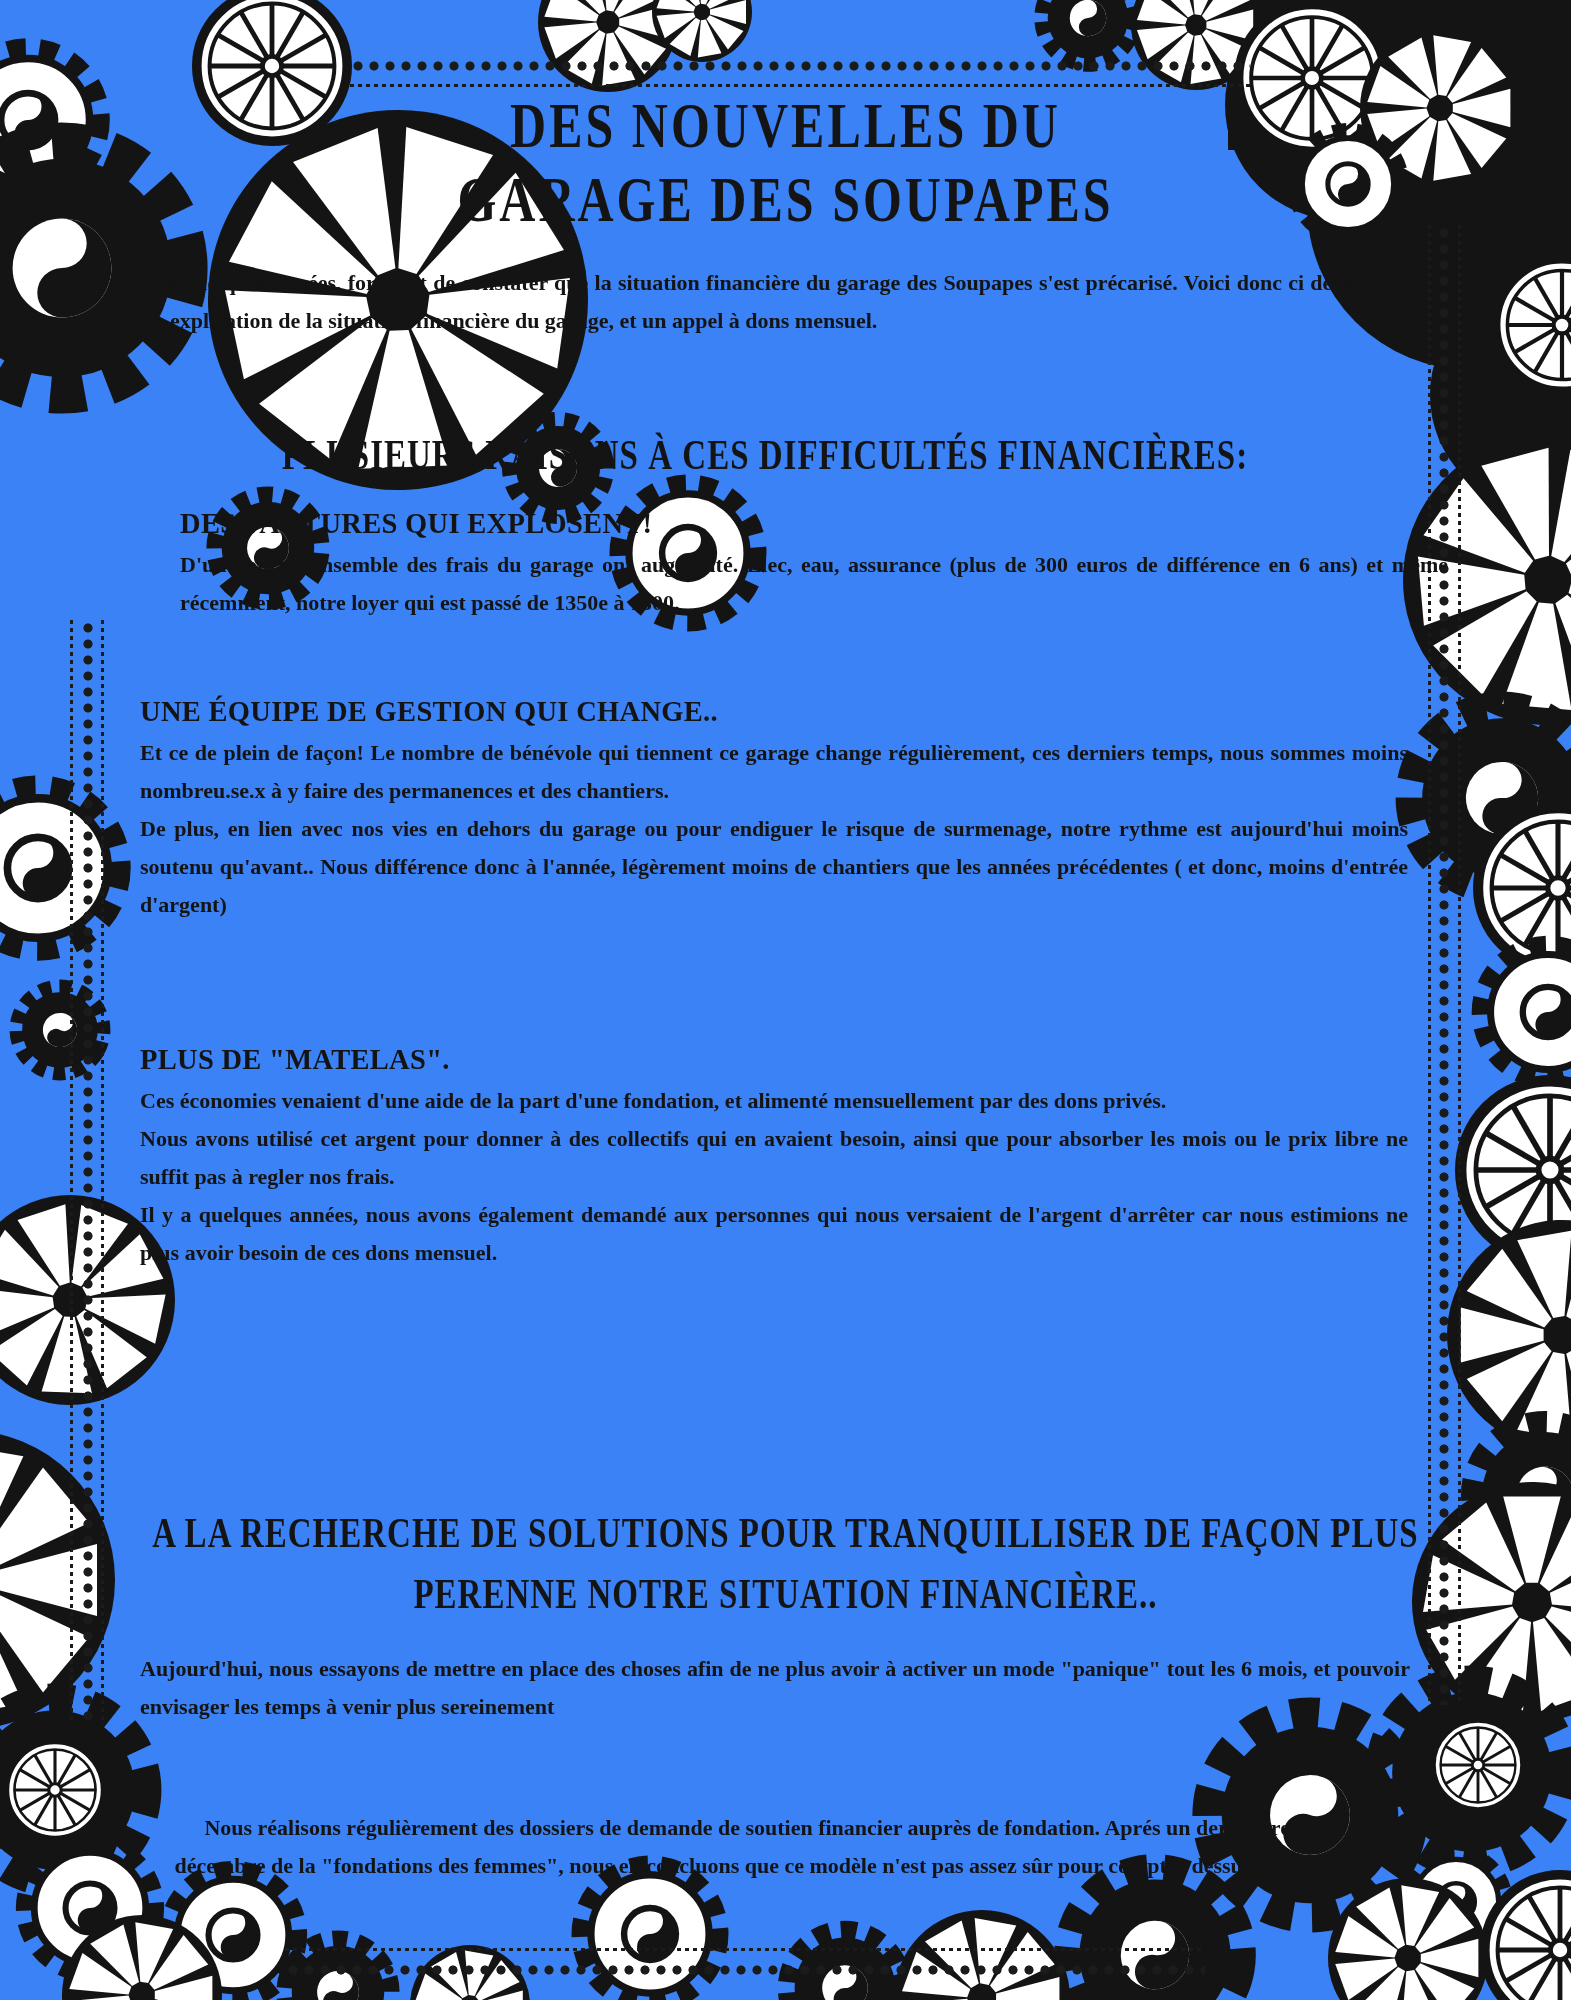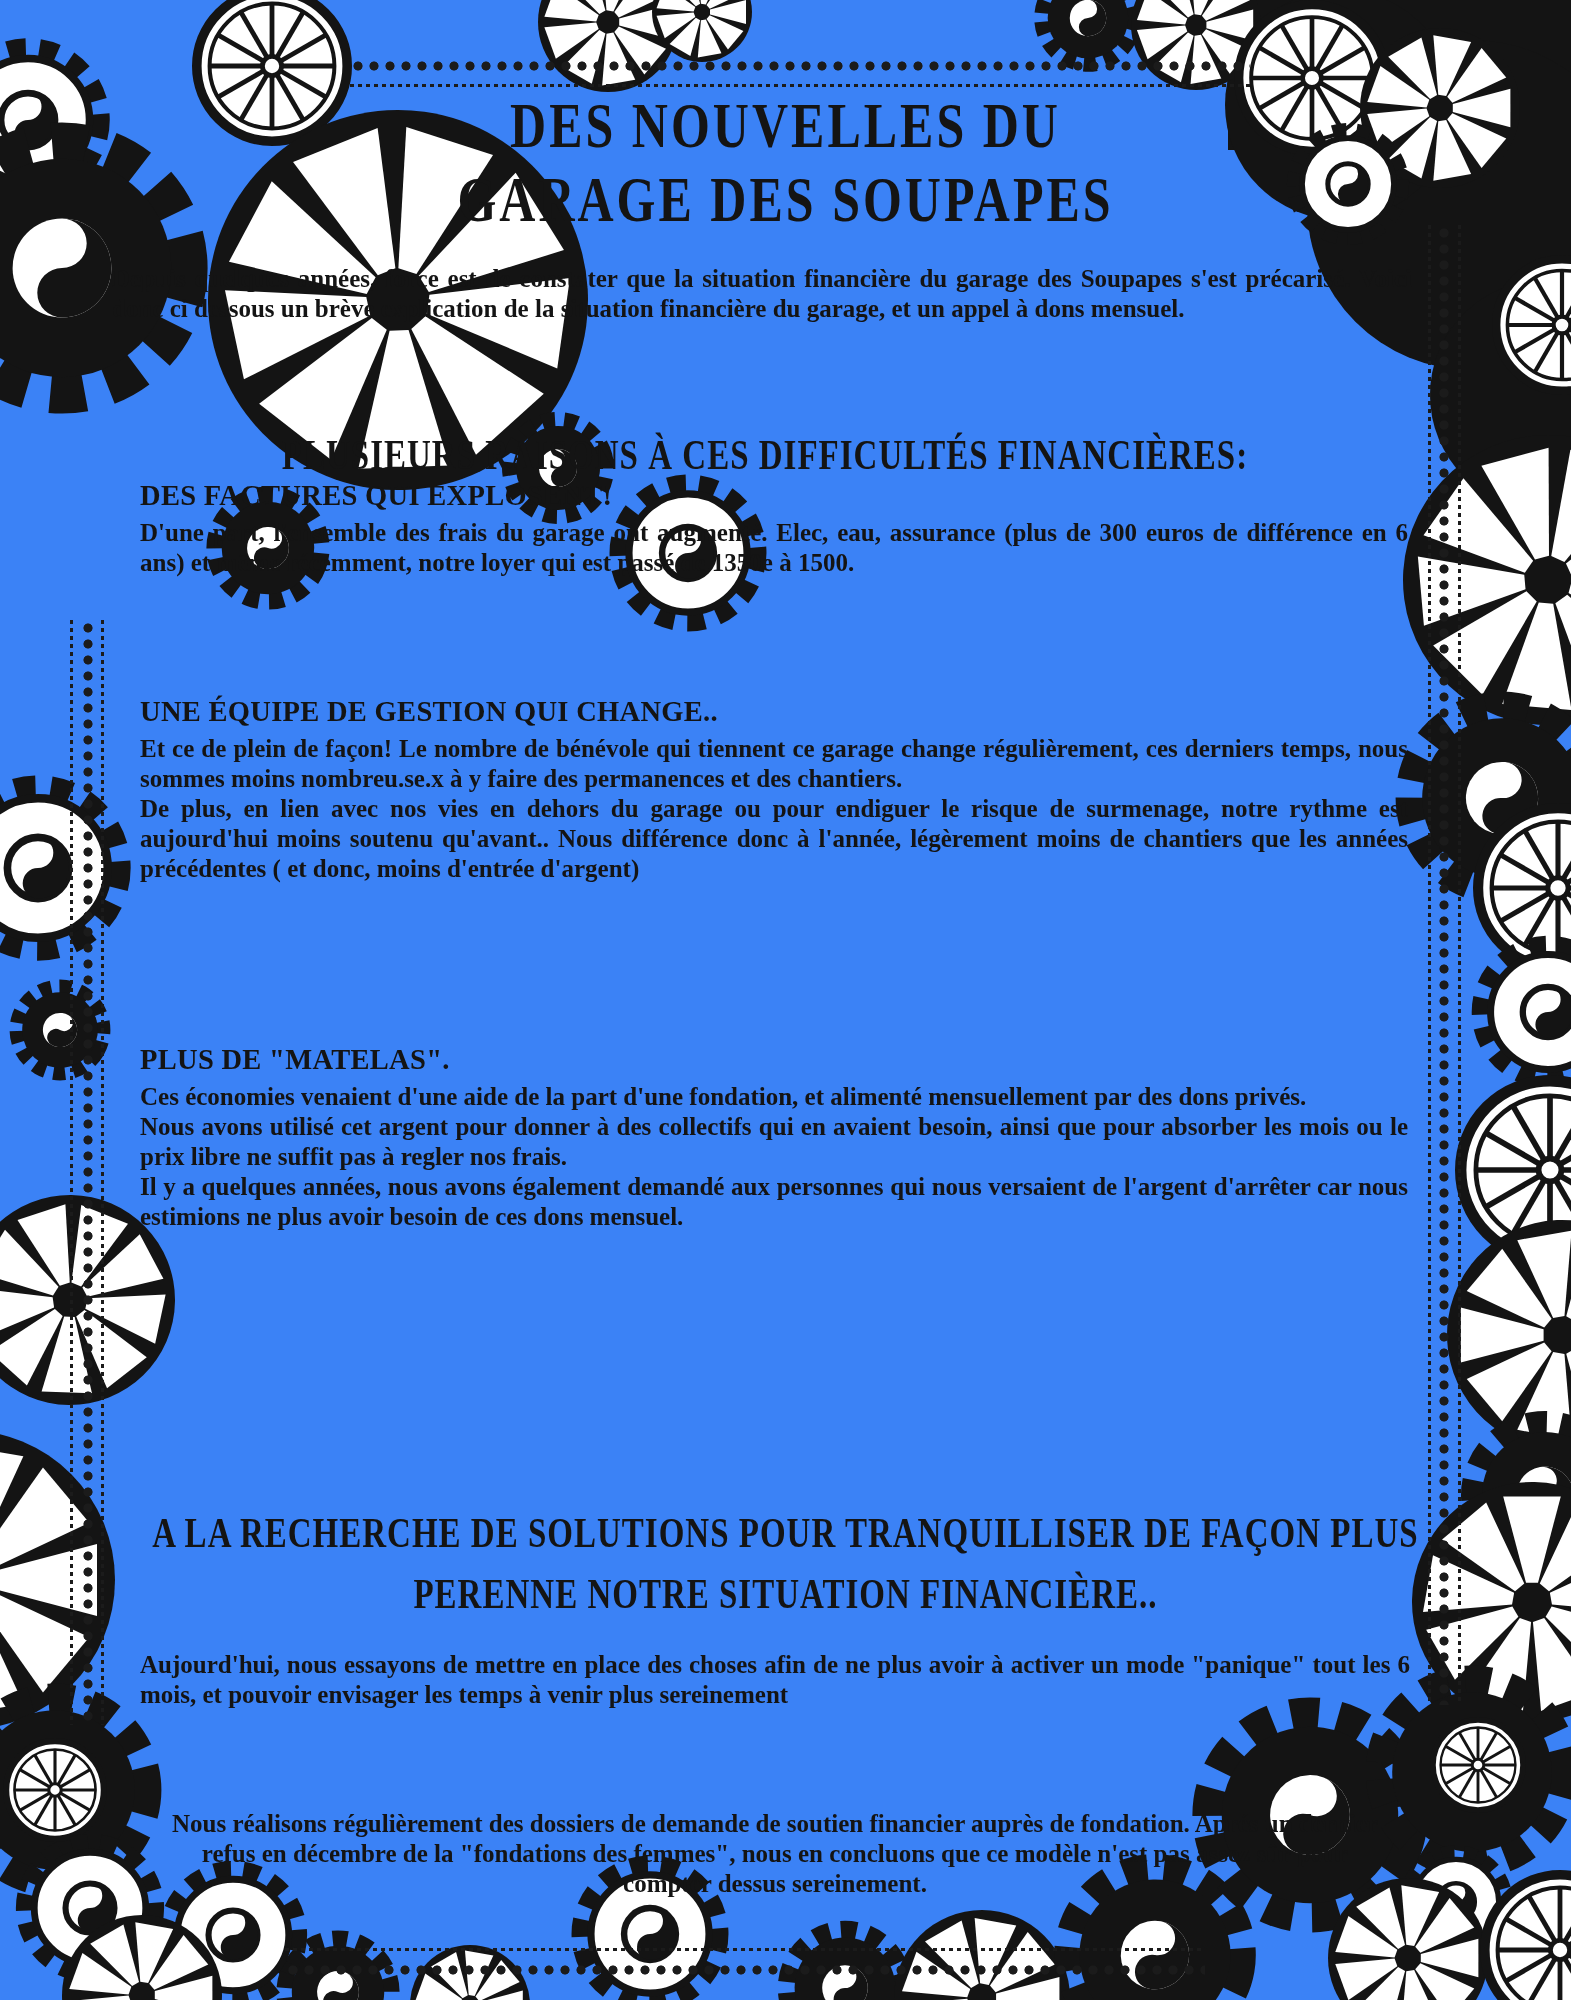--- a/index.html
+++ b/index.html
@@ -24,21 +24,21 @@
     font-weight:800;
     transform:scaleY(1.28);
     transform-origin:top center;
     text-align:center;
     letter-spacing:1px;
     color:#141414;
   }
   .title{font-size:50px;line-height:58px;letter-spacing:3px;}
   .h1{font-size:33px;line-height:48px;}
   .sub{font-size:28.5px;font-weight:800;letter-spacing:.3px;margin:0 0 6px 0;}
-  .body-p{font-size:25px;font-weight:700;line-height:30px;margin:0;text-align:justify;}
+  .body-p{font-size:22px;font-weight:700;line-height:38px;margin:0;text-align:justify;}
   .body-p.center{text-align:center;}
   .block{position:absolute;left:140px;width:1268px;}
 </style>
 </head>
 <body>
 
 <div class="page">
 
   <svg class="decor-svg" width="1571" height="2000" viewBox="0 0 1571 2000" aria-hidden="true">
     <defs>
@@ -165,21 +165,21 @@
 
   <div class="txt display title" style="left:120px;top:88px;width:1331px;">
     <div>DES NOUVELLES DU</div>
     <div>GARAGE DES SOUPAPES</div>
   </div>
 
   <p class="txt body-p" style="left:112px;top:264px;width:1300px;">Depuis quelques années, force est de constater que la situation financière du garage des Soupapes s'est précarisé. Voici donc ci dessous un brève explication de la situation financière du garage, et un appel à dons mensuel.</p>
 
   <div class="txt display h1" style="left:100px;top:424px;width:1330px;">PLUSIEURS RAISONS À CES DIFFICULTÉS FINANCIÈRES:</div>
 
-  <div class="txt block" style="top:480px;">
+  <div class="txt block" style="top:508px;margin-left:40px;">
     <h3 class="sub">DES FACTURES QUI EXPLOSENT!</h3>
     <p class="body-p">D'une part, l'ensemble des frais du garage ont augmenté. Elec, eau, assurance (plus de 300 euros de différence en 6 ans) et même récemment, notre loyer qui est passé de 1350e à 1500.</p>
   </div>
 
   <div class="txt block" style="top:696px;">
     <h3 class="sub">UNE ÉQUIPE DE GESTION QUI CHANGE..</h3>
     <p class="body-p">Et ce de plein de façon! Le nombre de bénévole qui tiennent ce garage change régulièrement, ces derniers temps, nous sommes moins nombreu.se.x à y faire des permanences et des chantiers.</p>
     <p class="body-p">De plus, en lien avec nos vies en dehors du garage ou pour endiguer le risque de surmenage, notre rythme est aujourd'hui moins soutenu qu'avant.. Nous différence donc à l'année, légèrement moins de chantiers que les années précédentes ( et donc, moins d'entrée d'argent)</p>
   </div>
 

